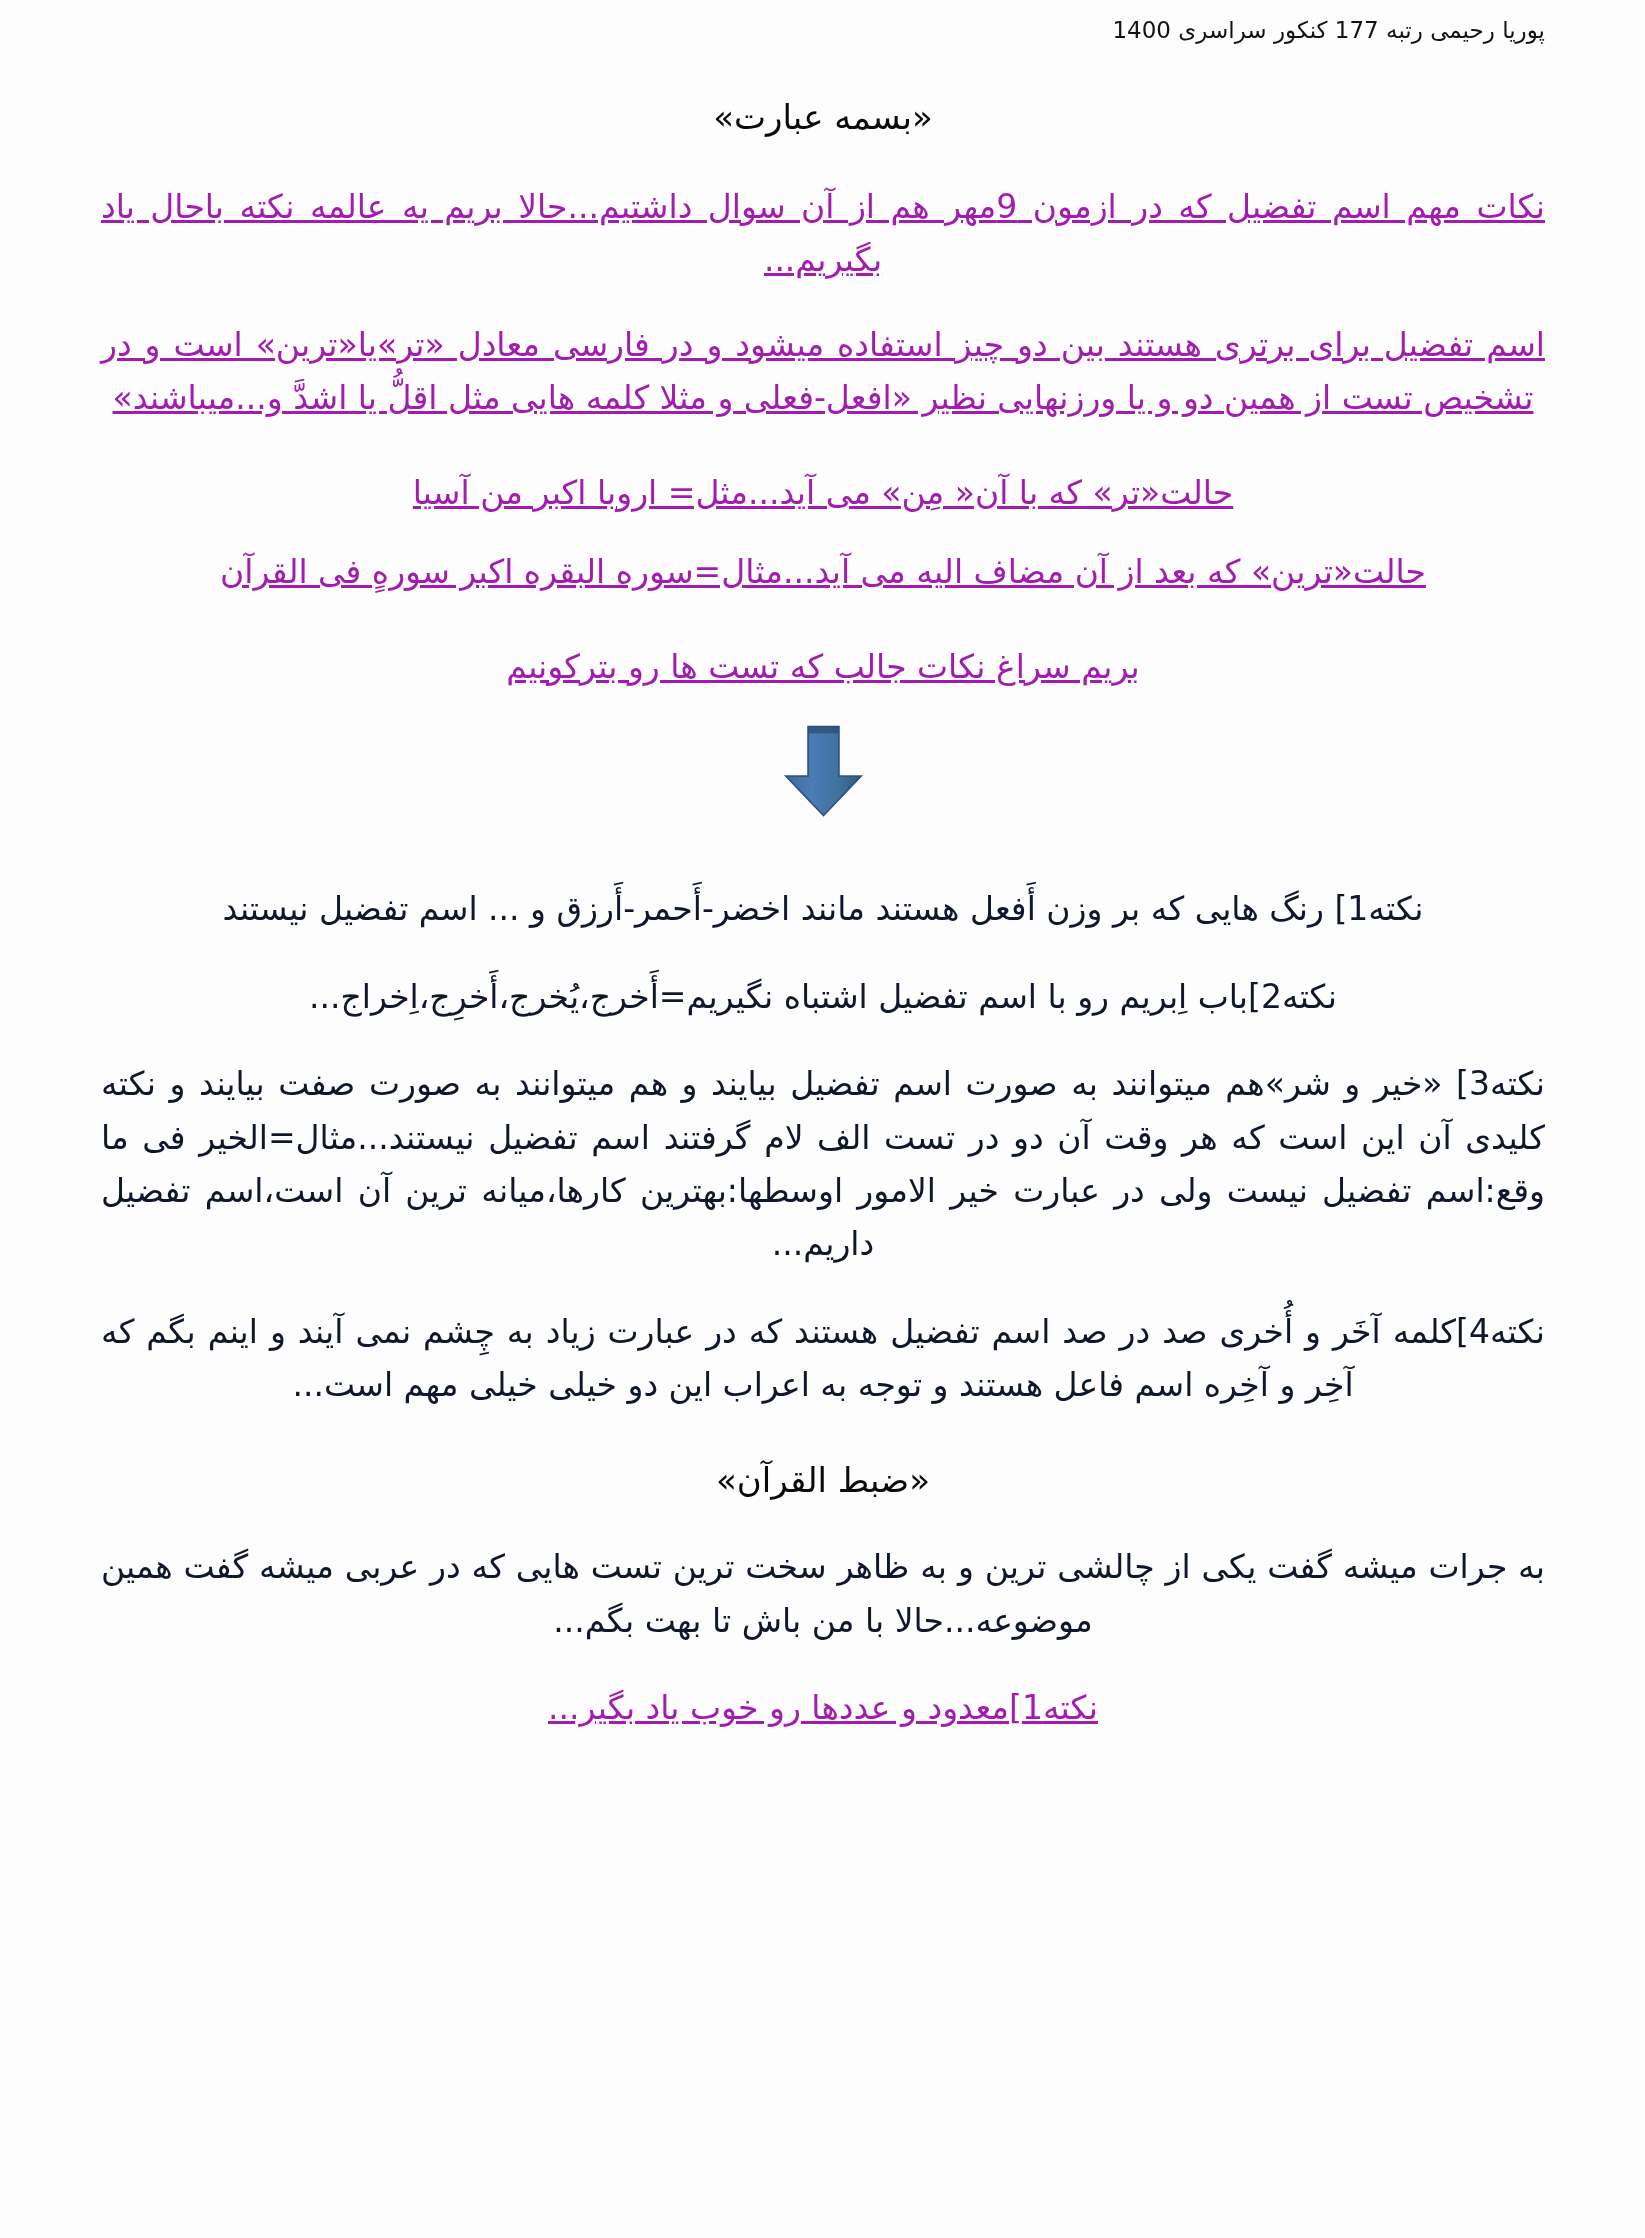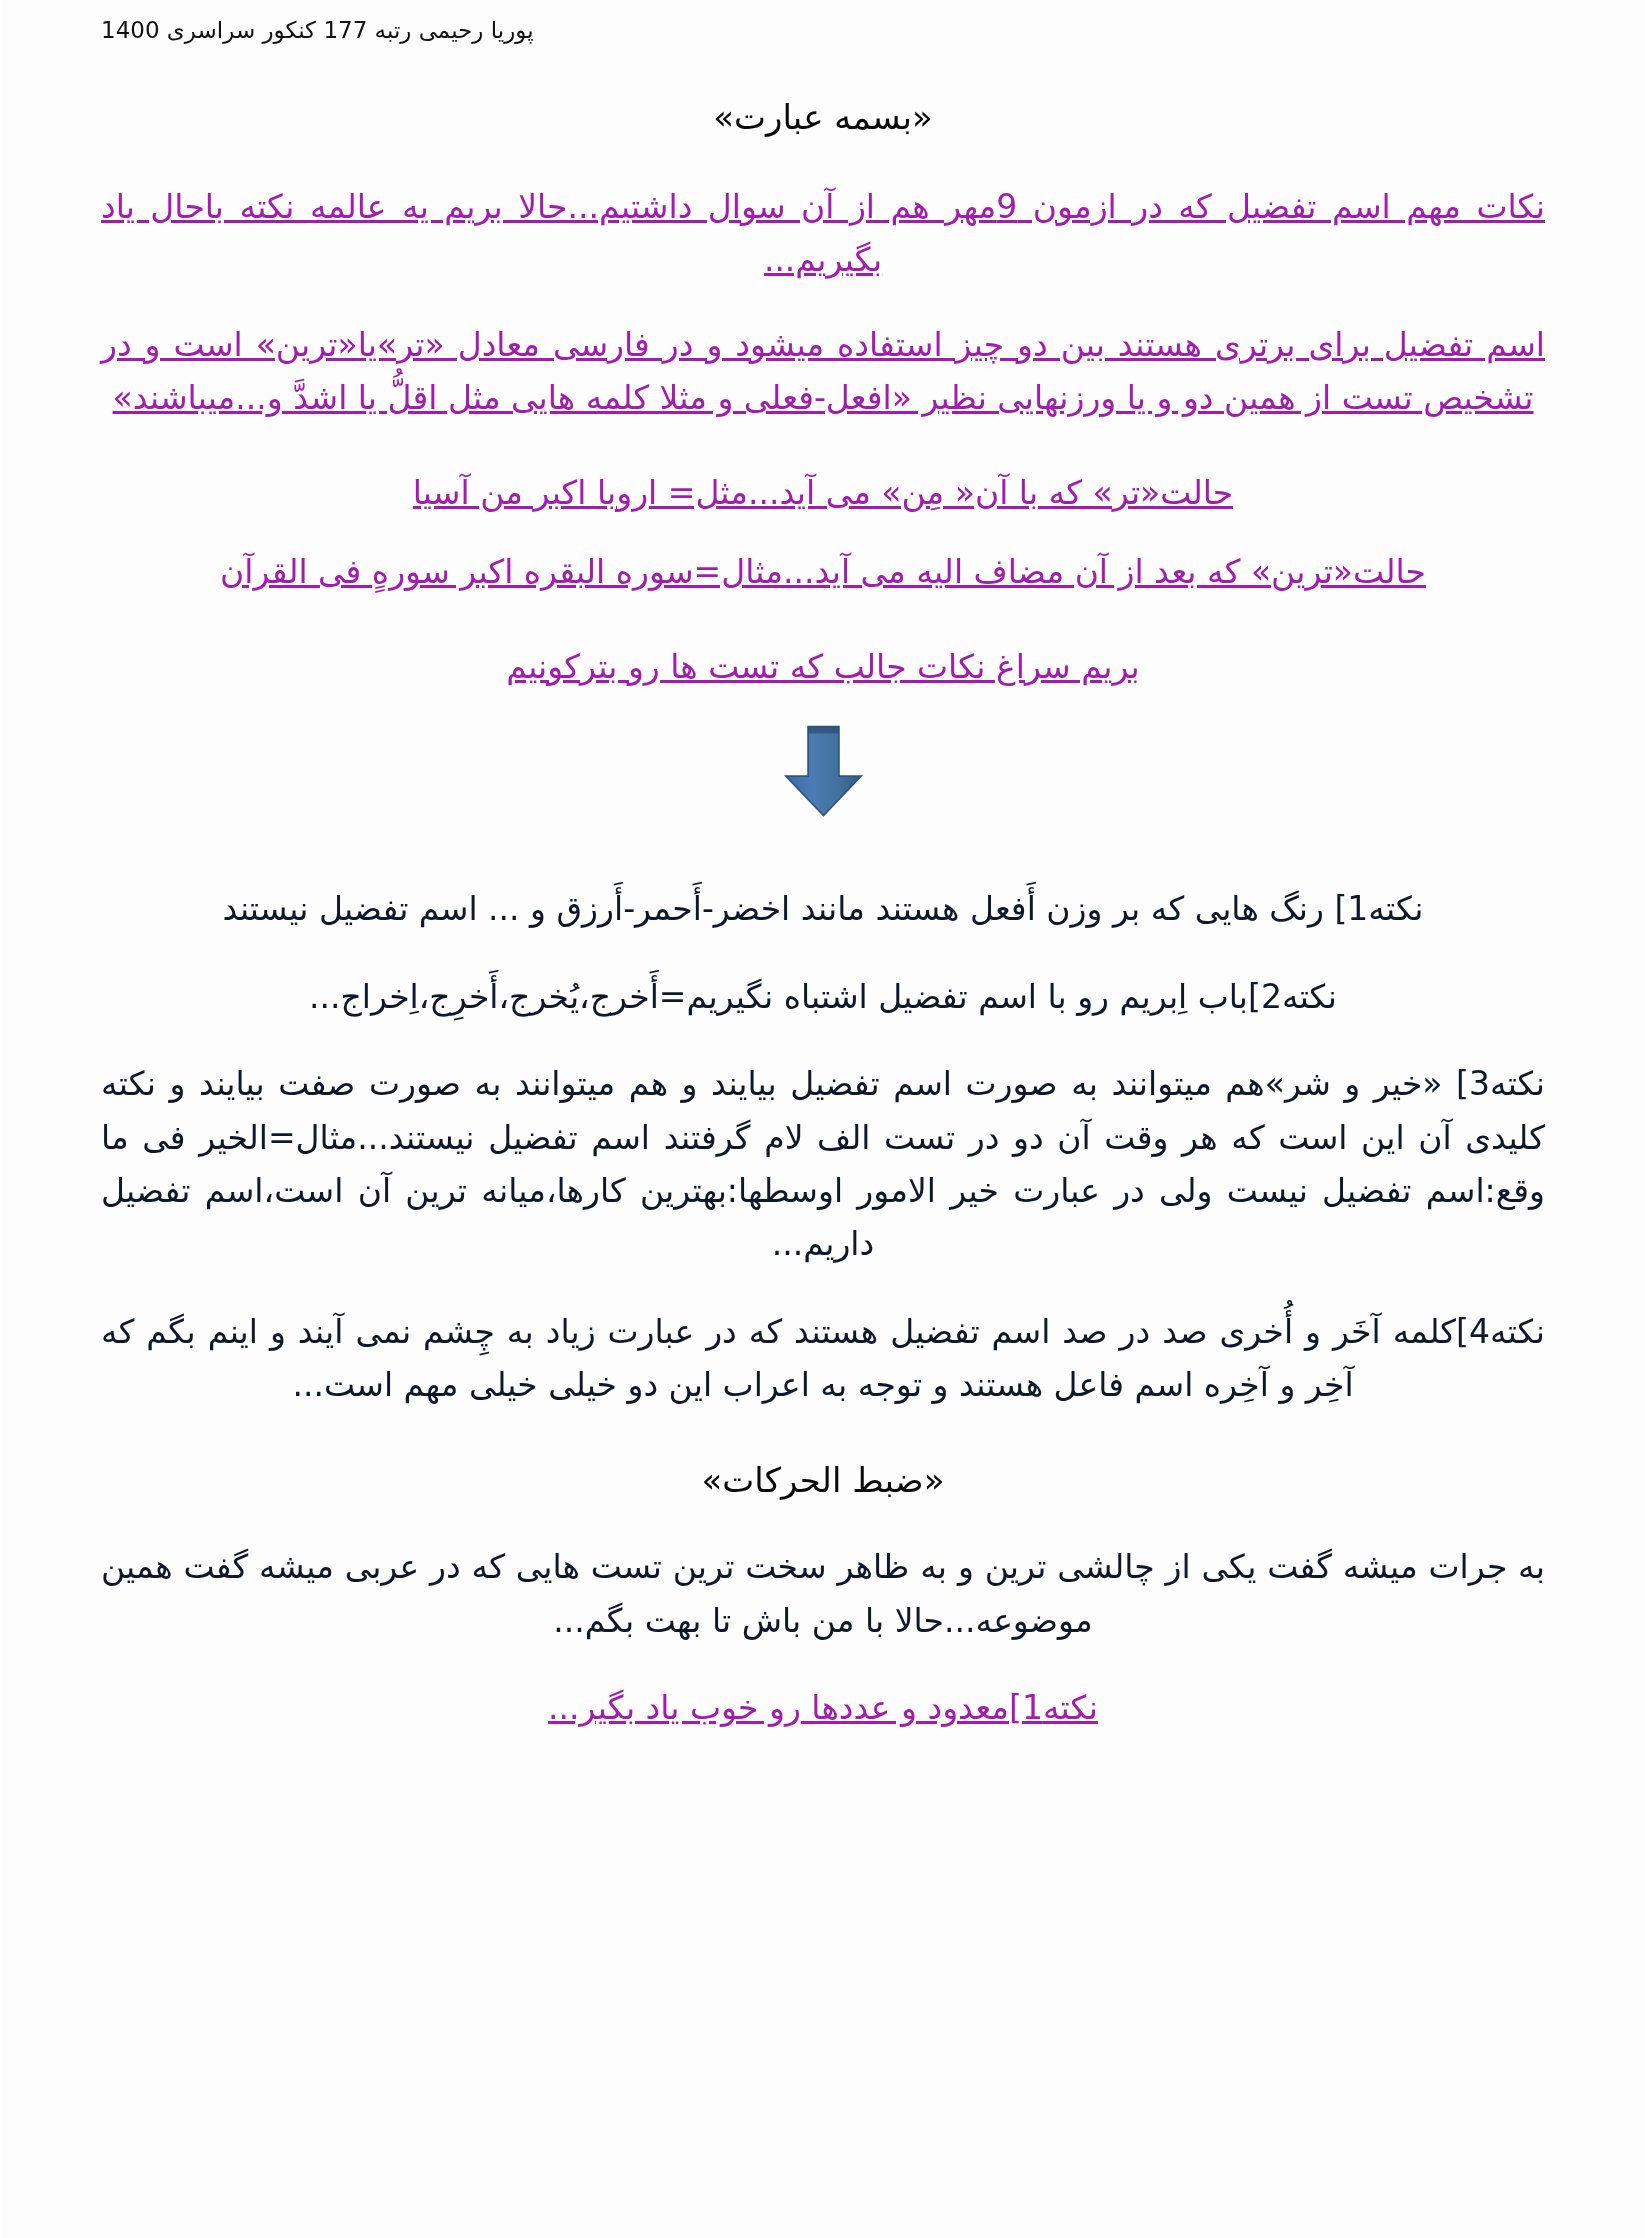--- a/index.html
+++ b/index.html
@@ -21,21 +21,21 @@
     position: relative;
     width: 1646px;
     min-height: 2239px;
     box-sizing: border-box;
     padding: 15.4px 101px 34px 101px;
     background: #fdfdfd;
   }
 
   
   .doc-header {
-    text-align: left;
+    text-align: right;
     font-size: 23px;
     line-height: 1.35;
     color: #121212;
     margin: 0 0 48px 0;
     direction: rtl;
     letter-spacing: 0px;
   }
 
   
   .heading-center {
@@ -137,20 +137,20 @@
   </div>
 
   <p class="note-para">نکته1] رنگ هایی که بر وزن أَفعل هستند مانند اخضر-أَحمر-أَرزق و ... اسم تفضیل نیستند</p>
 
   <p class="note-para">نکته2]باب اِبریم رو با اسم تفضیل اشتباه نگیریم=أَخرج،یُخرج،أَخرِج،اِخراج...</p>
 
   <p class="note-para">نکته3] «خیر و شر»هم میتوانند به صورت اسم تفضیل بیایند و هم میتوانند به صورت صفت بیایند و نکته کلیدی آن این است که هر وقت آن دو در تست الف لام گرفتند اسم تفضیل نیستند...مثال=الخیر فی ما وقع:اسم تفضیل نیست ولی در عبارت خیر الامور اوسطها:بهترین کارها،میانه ترین آن است،اسم تفضیل داریم...</p>
 
   <p class="note-para">نکته4]کلمه آخَر و أُخری صد در صد اسم تفضیل هستند که در عبارت زیاد به چِشم نمی آیند و اینم بگم که آخِر و آخِره اسم فاعل هستند و توجه به اعراب این دو خیلی خیلی مهم است...</p>
 
-  <div class="heading-center second">«ضبط الحرکات»</div>
+  <div class="heading-center second">«ضبط القرآن»</div>
 
   <p class="note-para">به جرات میشه گفت یکی از چالشی ترین و به ظاهر سخت ترین تست هایی که در عربی میشه گفت همین موضوعه...حالا با من باش تا بهت بگم...</p>
 
   <p class="para center-line">نکته1]معدود و عددها رو خوب یاد بگیر...</p>
 
 </div>
 
 
 </body></html>

